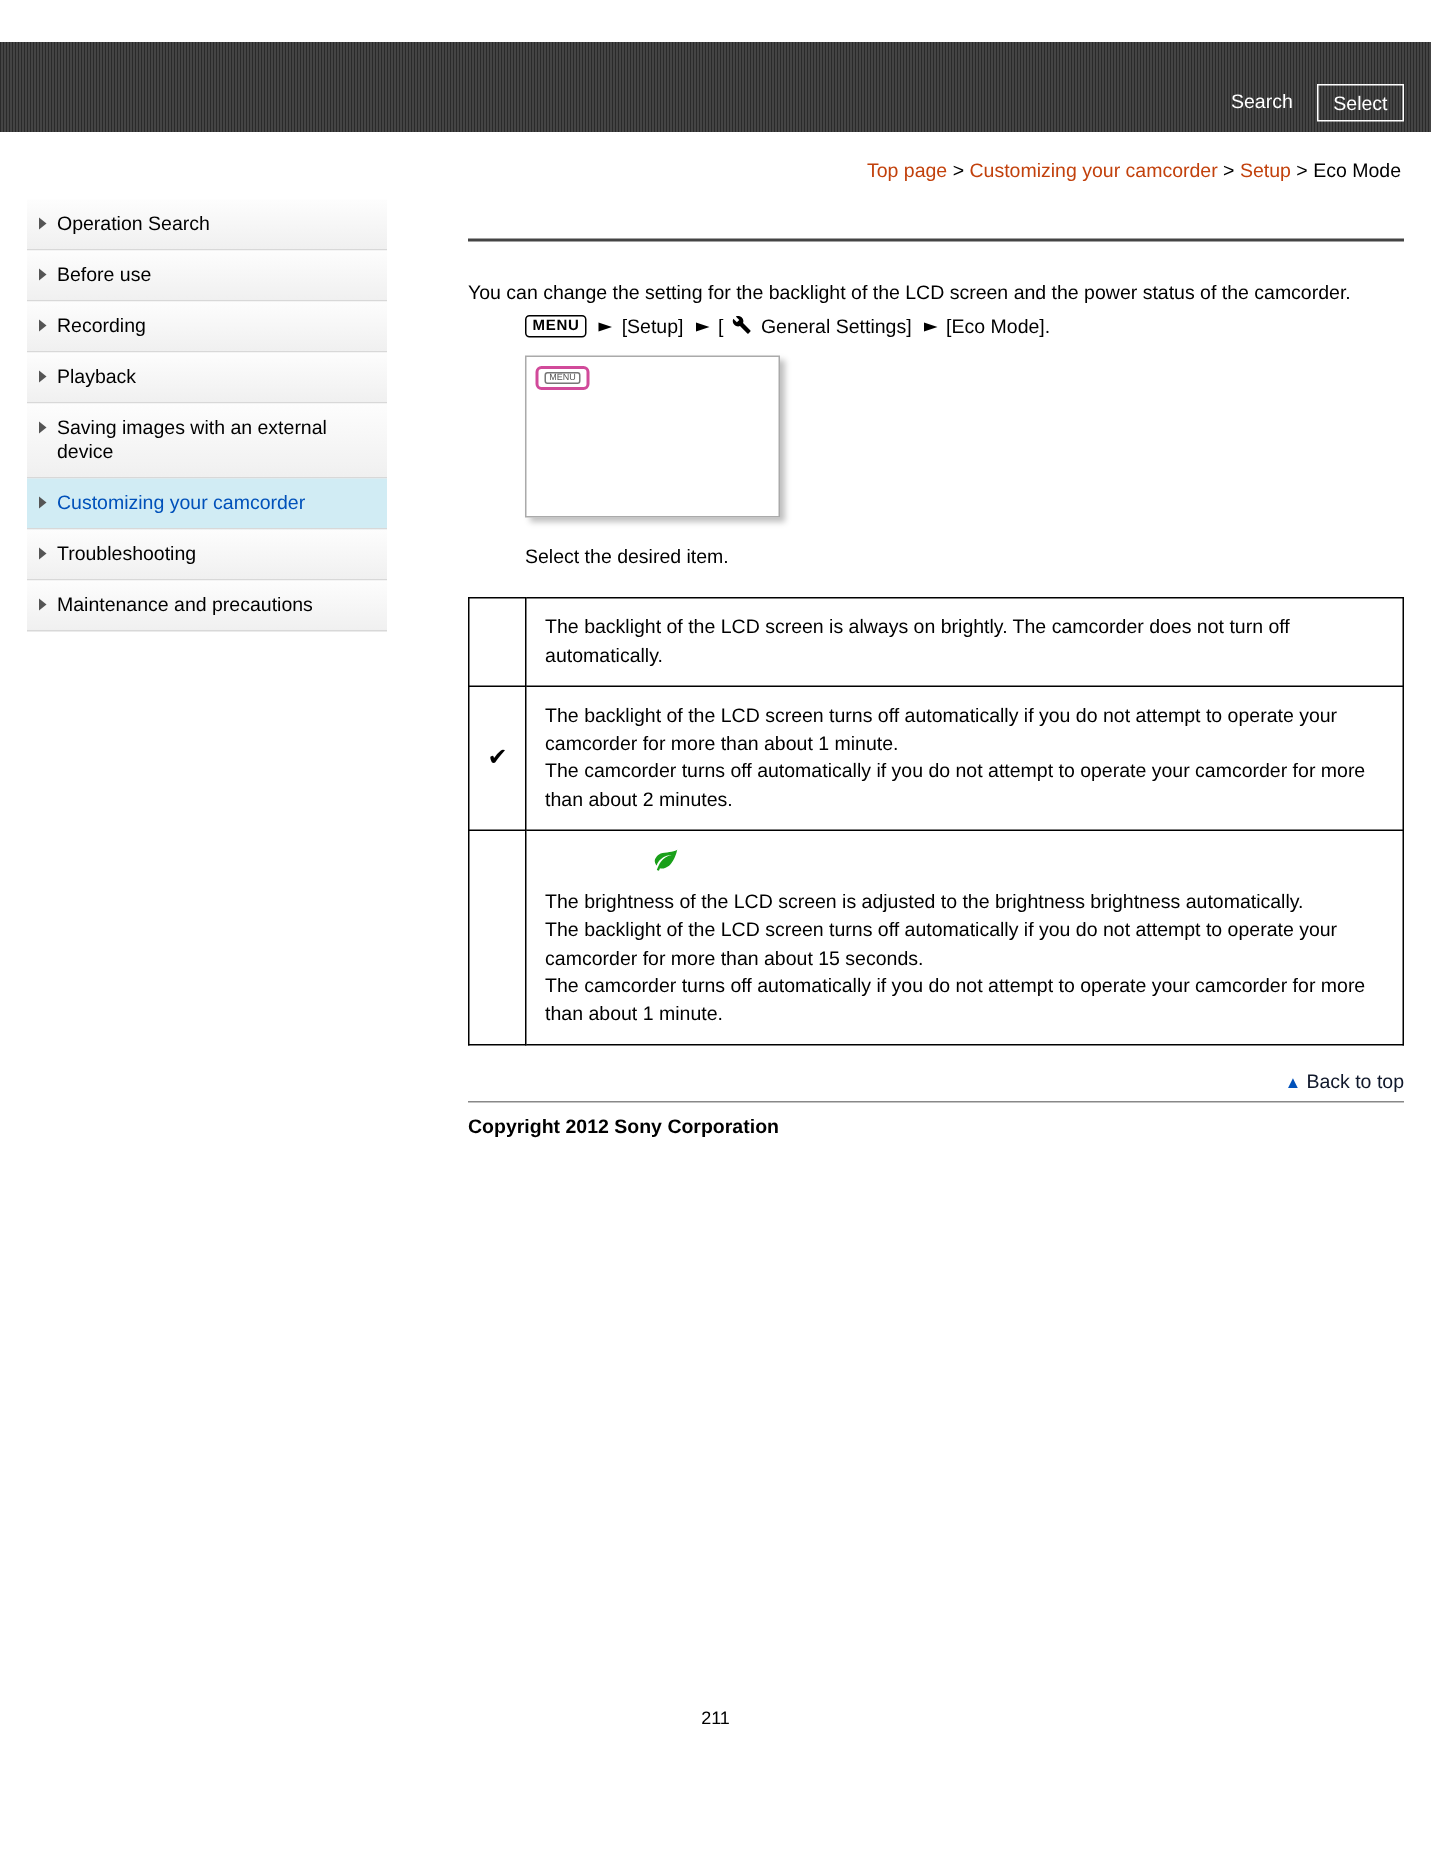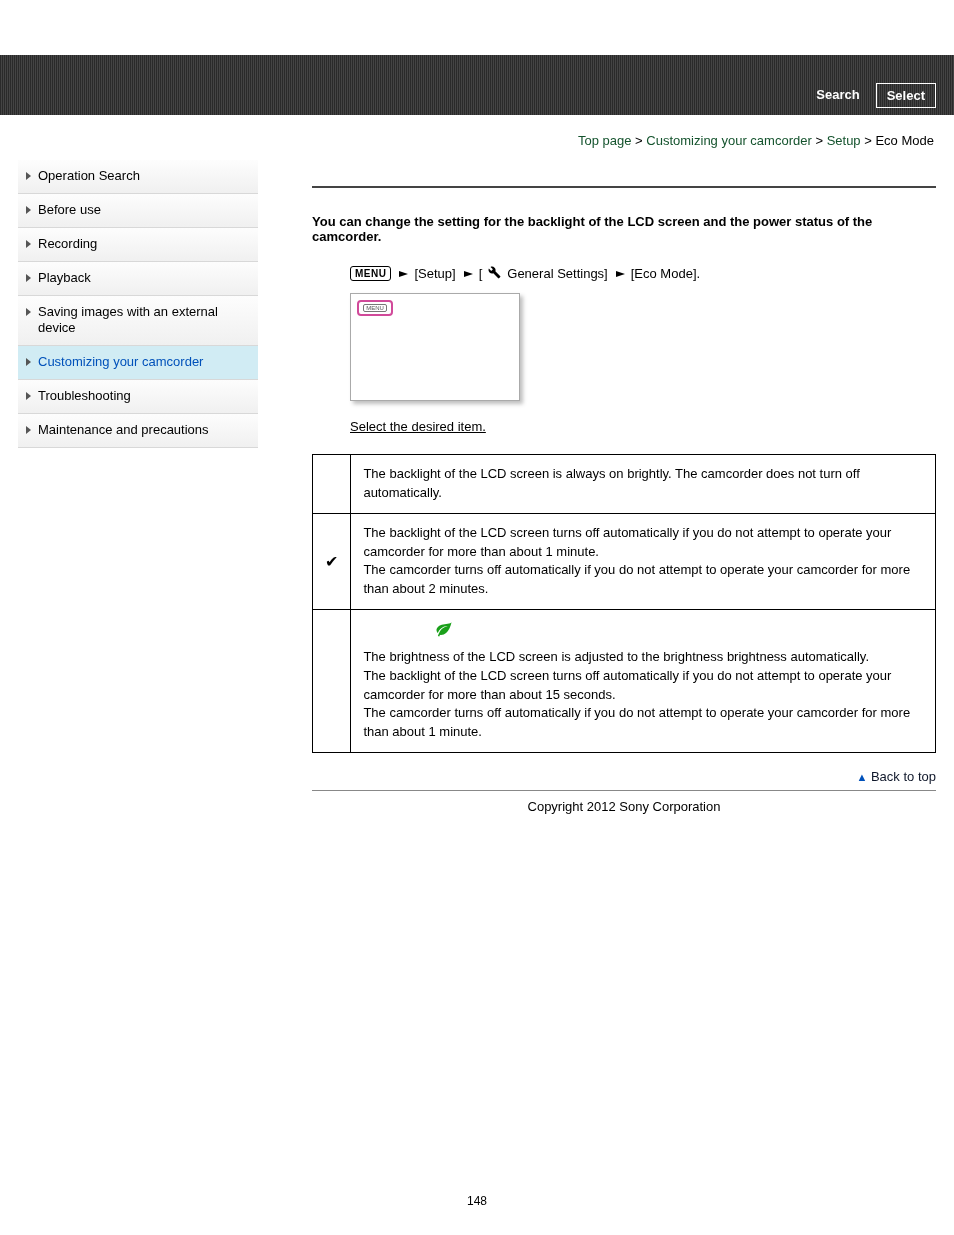--- a/index.html
+++ b/index.html
@@ -8,22 +8,21 @@
     font-size: 13px;
     color: #000;
     background: #fff;
     width: 954px;
     margin: 0 auto;
   }
   .header-bar {
     height: 60px;
     background: repeating-linear-gradient(90deg, #2a2a2a 0px, #2a2a2a 1px, #444 1px, #444 2px);
     position: relative;
-    margin-top: 55px;
-    font-weight: bold;
+    margin-top: 28px;
   }
   .header-btns {
     position: absolute;
     right: 18px;
     top: 28px;
     display: flex;
     gap: 6px;
   }
   .header-btn {
     color: #fff;
@@ -37,21 +36,21 @@
   .content-wrap {
     display: flex;
     padding: 0 18px;
     gap: 16px;
   }
   .breadcrumb {
     text-align: right;
     padding: 18px 20px 8px 0;
     font-size: 13px;
   }
-  .breadcrumb a { color: #14532d; text-decoration: none; cursor: pointer; }
+  .breadcrumb a { color: #c2410c; text-decoration: none; cursor: pointer; }
   .breadcrumb span.sep { color: #000; }
   .sidebar {
     width: 240px;
     flex-shrink: 0;
     padding-top: 4px;
   }
   .side-item {
     padding: 8px 6px 8px 20px;
     border-bottom: 1px solid #d8d8d8;
     background: linear-gradient(#fdfdfd, #f0f0f0);
@@ -85,21 +84,21 @@
   .contents-link .arrow {
     color: #0051ba;
     font-size: 14px;
     vertical-align: middle;
   }
   .main {
     flex: 1;
     padding: 30px 0 0 38px;
   }
   .main hr.top { border: none; border-top: 2px solid #444; margin-bottom: 26px; }
-  .intro { margin-bottom: 22px; font-weight: bold; }
+  .intro { margin-bottom: 8px; }
   .nav-path {
     display: flex;
     align-items: center;
     gap: 6px;
     margin: 8px 0 12px 38px;
     font-size: 13px;
   }
   .menu-box {
     border: 1px solid #000;
     border-radius: 3px;
@@ -139,21 +138,21 @@
     border-radius: 4px;
     display: flex; align-items: center; justify-content: center;
   }
   .screen-mock .hl span {
     font-size: 6px;
     border: 1px solid #777;
     padding: 0 2px;
     border-radius: 2px;
     color: #555;
   }
-  .select-text { margin: 0 0 20px 38px; text-decoration: underline; }
+  .select-text { margin: 0 0 20px 38px; }
   .options-table {
     width: 100%;
     border-collapse: collapse;
     border: 1px solid #8b5cf6;
   }
   .options-table td {
     border: 1px solid #000;
     padding: 10px 12px;
     vertical-align: middle;
     line-height: 1.45;
@@ -167,21 +166,21 @@
     margin-left: 72px;
     margin-bottom: 4px;
   }
   .back-top {
     text-align: right;
     padding: 16px 0 6px 0;
   }
   .back-top a { color: #0f172a; text-decoration: none; cursor: pointer; }
   .back-top .tri { color: #0051ba; font-size: 11px; }
   .footer-line { border: none; border-top: 1px solid #888; }
-  .copyright { text-align: center; padding: 8px 0 40px 0; font-size: 13px; }
+  .copyright { text-align: left; padding: 8px 0 40px 0; font-size: 13px; font-weight: bold; }
   .page-num { text-align: center; font-size: 12px; padding: 340px 0 20px 0; }
 </style>
 </head>
 <body>
 
 <div class="header-bar">
   <div class="header-btns">
     <div class="header-btn">Search</div>
     <div class="header-btn bordered">Select</div>
   </div>
@@ -268,13 +267,13 @@
 
     <div class="back-top">
       <span class="tri">▲</span>
       <a>Back to top</a>
     </div>
     <hr class="footer-line">
     <div class="copyright">Copyright 2012 Sony Corporation</div>
   </div>
 </div>
 
-<div class="page-num">148</div>
+<div class="page-num">211</div>
 
 </body></html>

